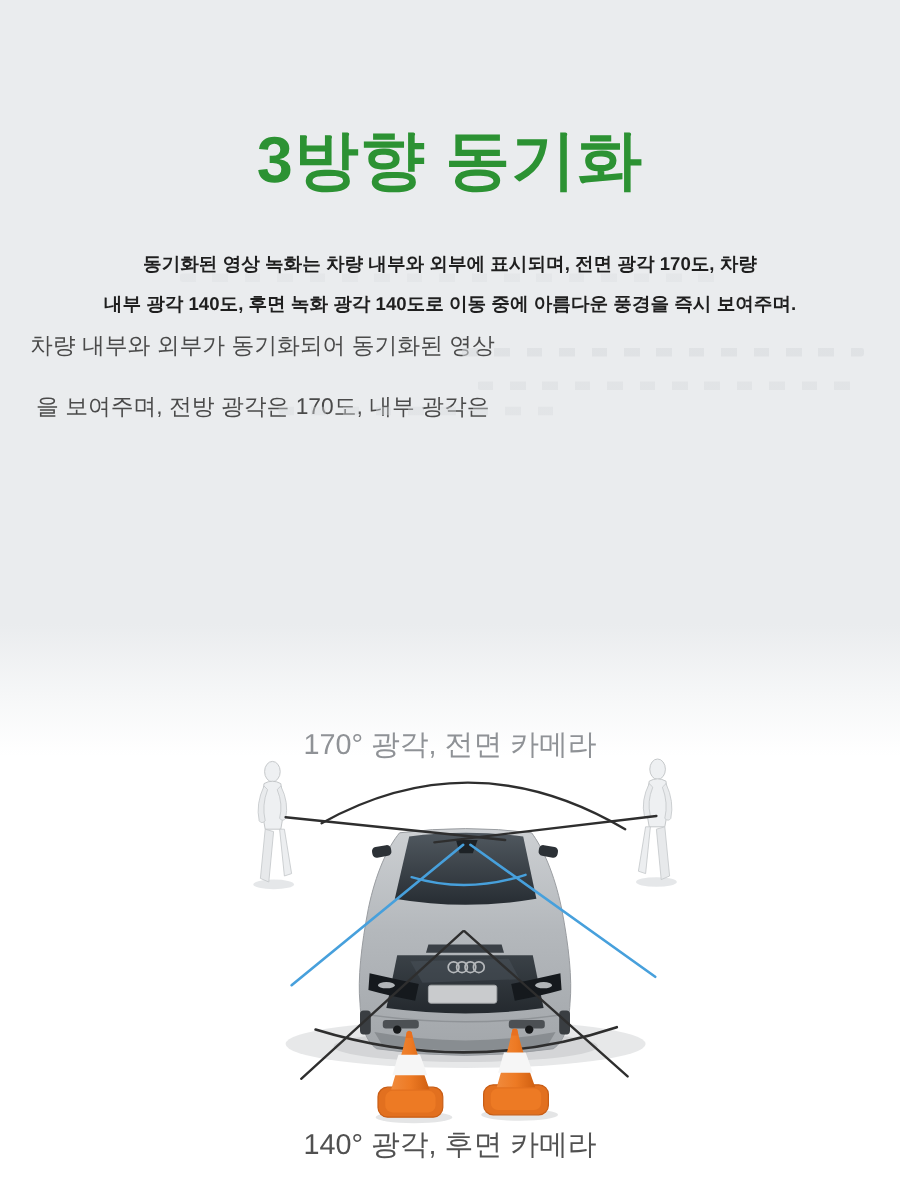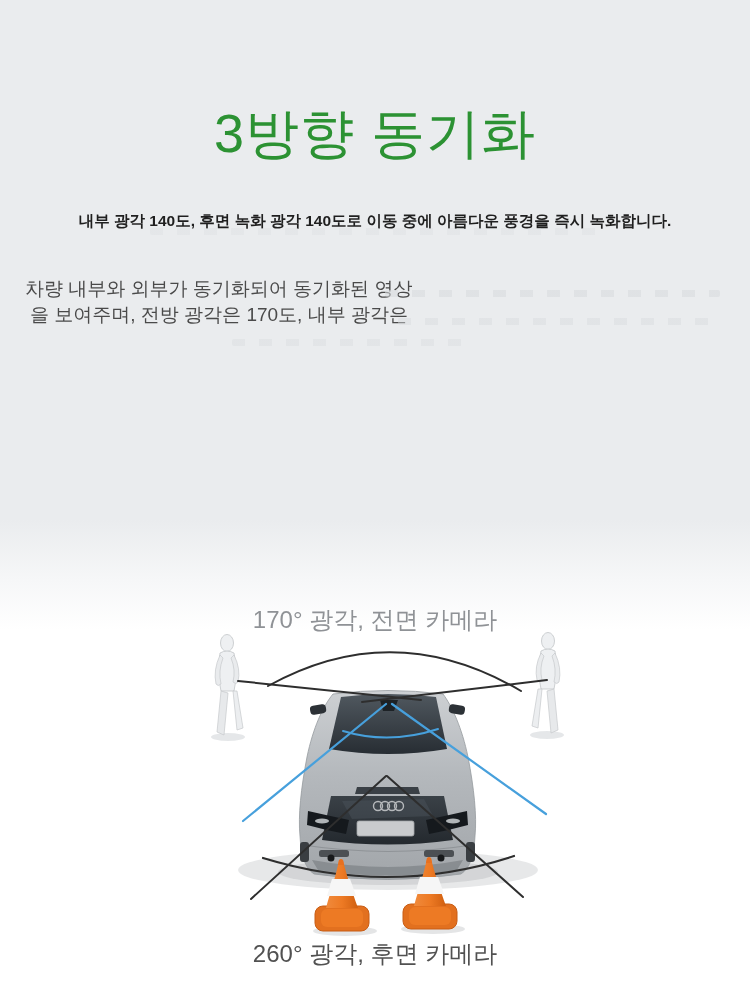--- a/index.html
+++ b/index.html
@@ -14,21 +14,21 @@
     background: linear-gradient(180deg,
       #eaecee 0%, #eaecee 52%,
       #f6f7f8 58%, #ffffff 63%, #ffffff 100%);
   }
 
   .page-title {
     position: absolute;
     top: 98px; left: 0; width: 100%;
     text-align: center;
     font-size: 54px;
-    font-weight: 400;
+    font-weight: 700;
     letter-spacing: 1px;
     color: #2c9233;
   }
 
   .intro {
     position: absolute;
     top: 204px; left: 0; width: 100%;
     text-align: center;
     font-size: 15.5px;
     font-weight: bold;
@@ -37,21 +37,21 @@
   .intro .line { display: block; line-height: 33px; }
 
   .description {
     position: absolute;
     top: 276px; left: 25px; width: 380px;
     font-size: 19px;
     color: #4a4a4a;
     line-height: 26px;
   }
   .description .line { display: block; white-space: nowrap; }
-  .description .line.indent { padding-left: 5px; }
+  .description .line.indent { padding-left: 5px; margin-top: 25px; }
 
   
   .ghost {
     position: absolute;
     height: 7px;
     border-radius: 2px;
     background: repeating-linear-gradient(90deg,
       #d7dadd 0px, #d7dadd 13px, transparent 13px, transparent 27px);
     opacity: .55;
   }
@@ -83,40 +83,41 @@
   .scene { position: absolute; left: 0; top: 600px; width: 750px; height: 400px; }
 </style>
 </head>
 <body>
 
 <div class="page">
 
   <h1 class="page-title">3방향 동기화</h1>
 
   <p class="intro">
-    <span class="line">내부 광각 140도, 후면 녹화 광각 140도로 이동 중에 아름다운 풍경을 즉시 녹화합니다.</span>
+    <span class="line">동기화된 영상 녹화는 차량 내부와 외부에 표시되며, 전면 광각 170도, 차량</span>
+    <span class="line">내부 광각 140도, 후면 녹화 광각 140도로 이동 중에 아름다운 풍경을 즉시 보여주며.</span>
   </p>
 
   <div class="ghost g4"></div>
 
   <p class="description">
     <span class="line">차량 내부와 외부가 동기화되어 동기화된 영상</span>
     <span class="line indent">을 보여주며, 전방 광각은 170도, 내부 광각은</span>
   </p>
 
   <div class="ghost g1"></div>
   <div class="ghost g2"></div>
   <div class="ghost g3"></div>
 
   <div class="diagram">
 
     <div class="cam-label front">170° 광각, 전면 카메라</div>
 
 
-    <div class="cam-label rear">260° 광각, 후면 카메라</div>
+    <div class="cam-label rear">140° 광각, 후면 카메라</div>
 
     <svg class="scene" viewBox="0 600 750 400" xmlns="http://www.w3.org/2000/svg">
       <defs>
         <linearGradient id="carBody" x1="0" y1="0" x2="0" y2="1">
           <stop offset="0" stop-color="#cdd0d3"></stop>
           <stop offset="0.45" stop-color="#b4b8bc"></stop>
           <stop offset="1" stop-color="#a2a6aa"></stop>
         </linearGradient>
         <linearGradient id="glassTop" x1="0" y1="0" x2="0" y2="1">
           <stop offset="0" stop-color="#50585f"></stop>

